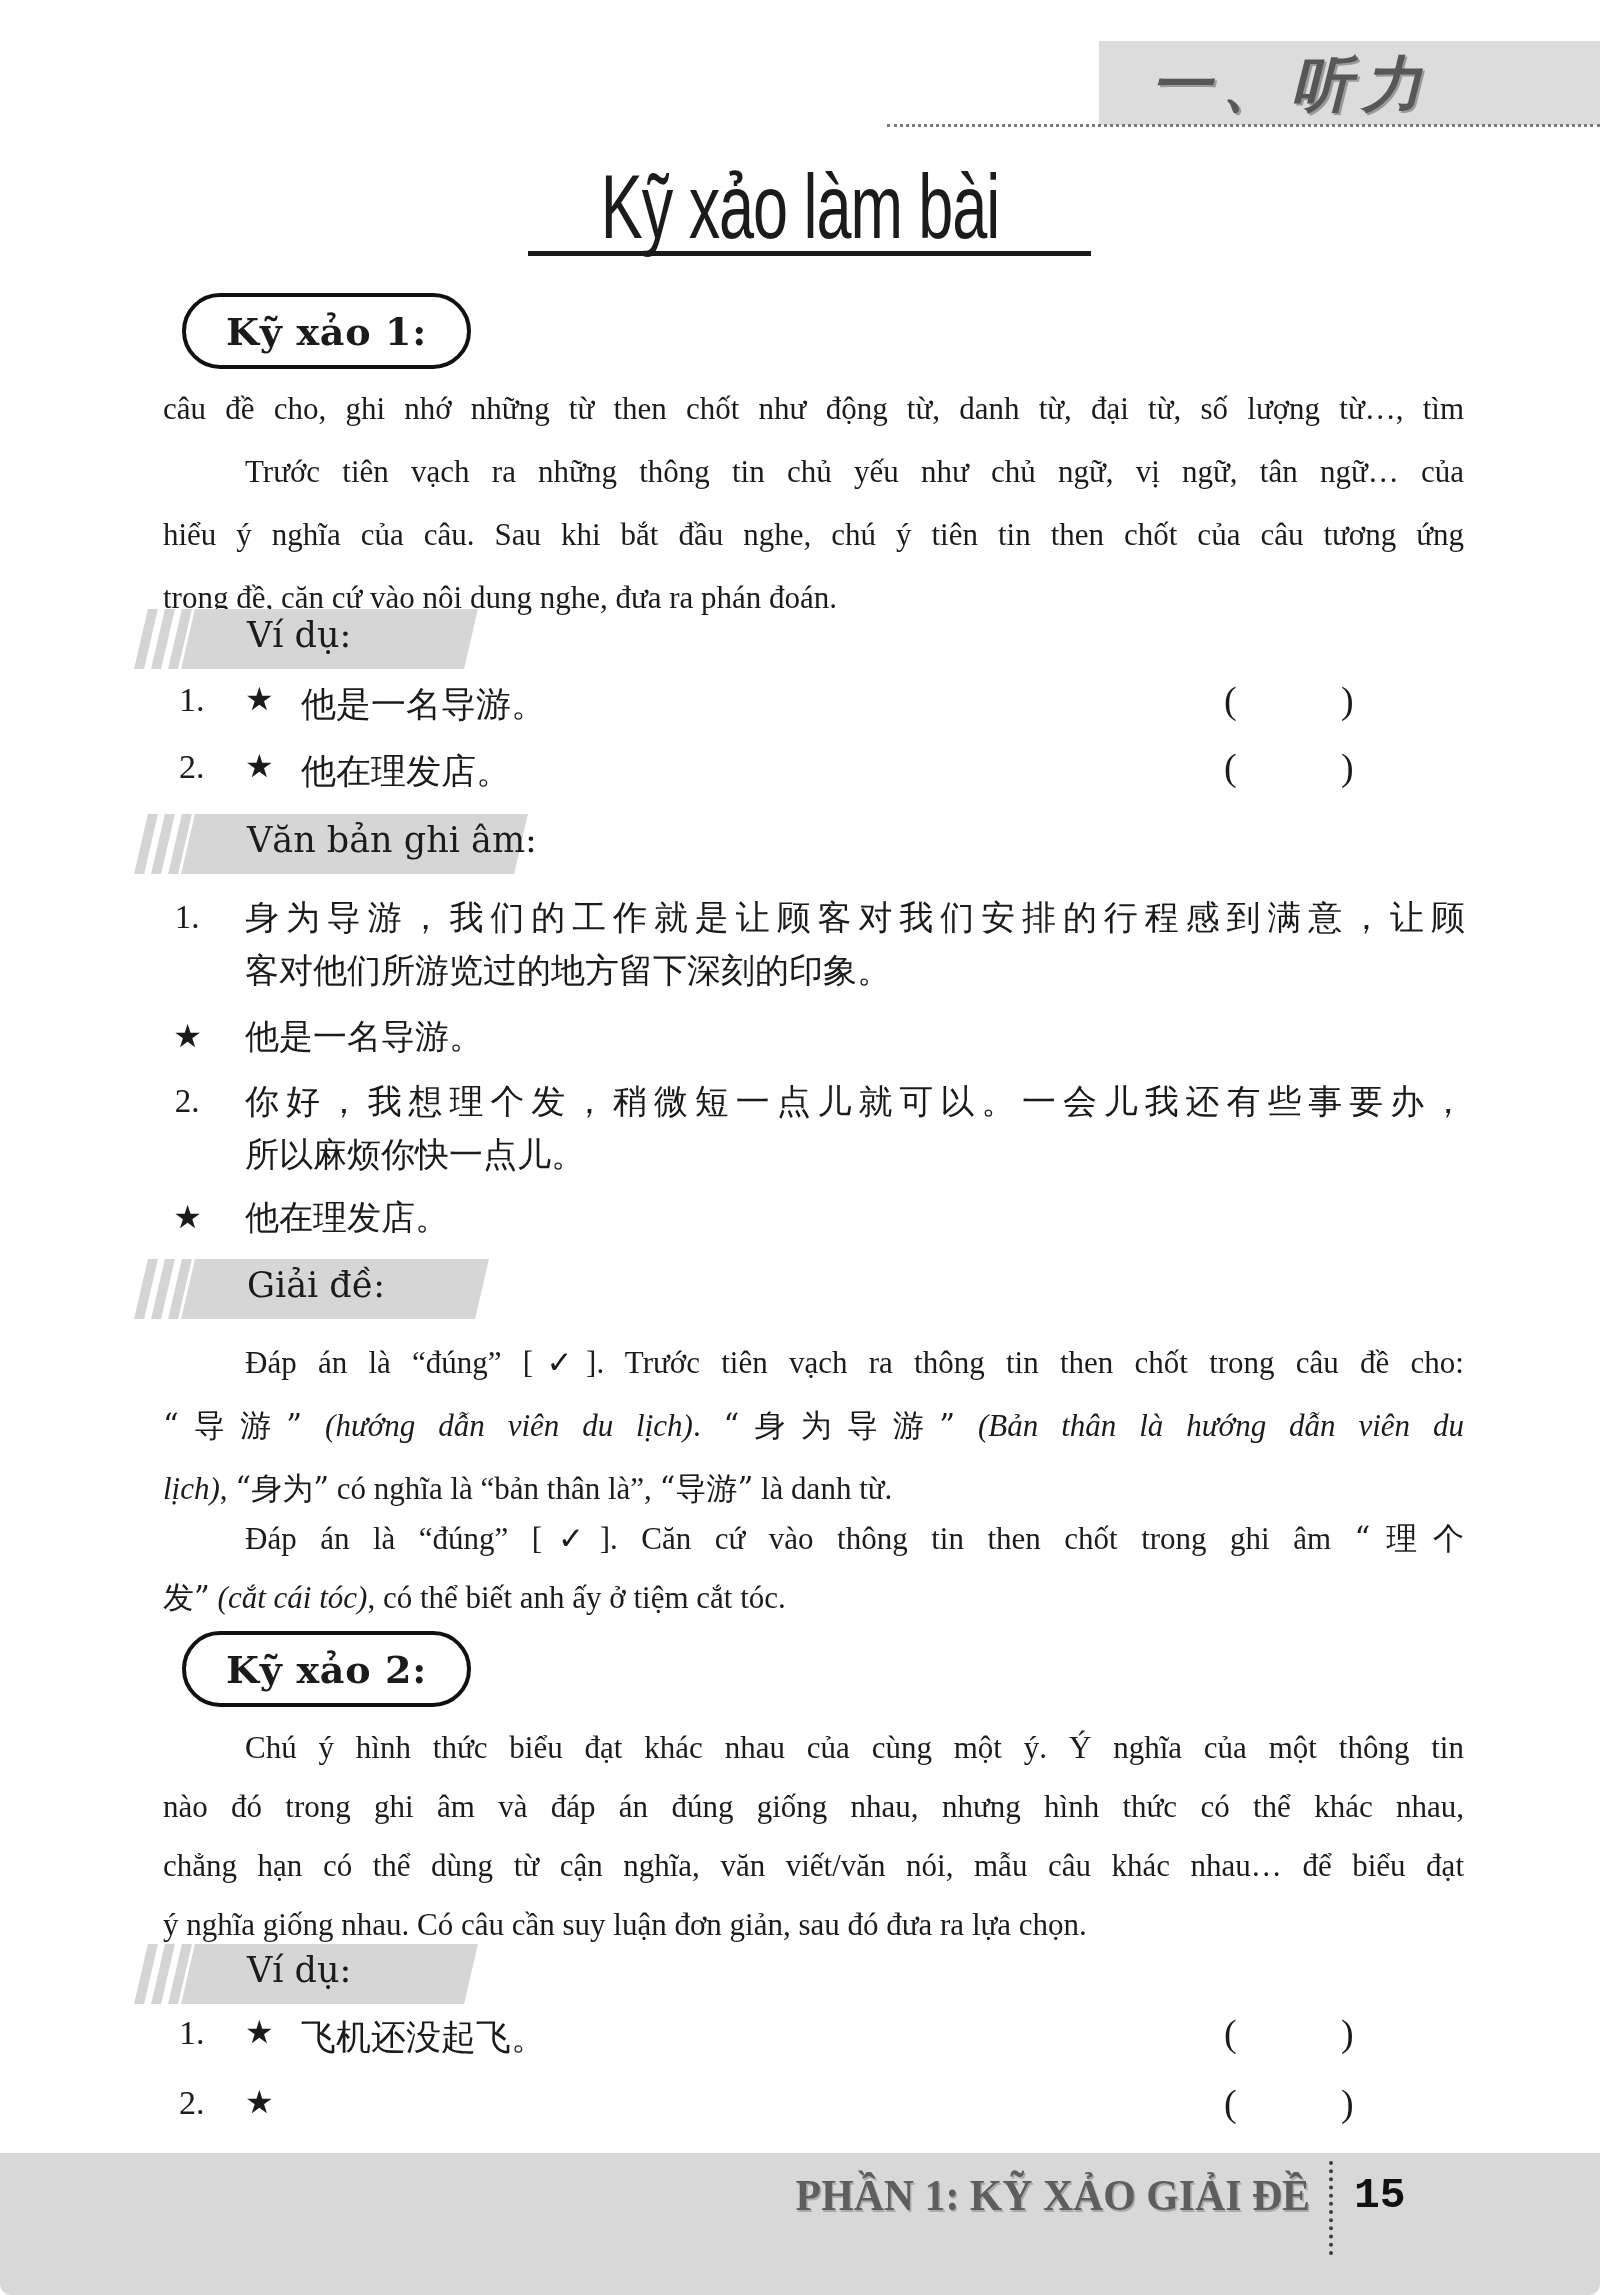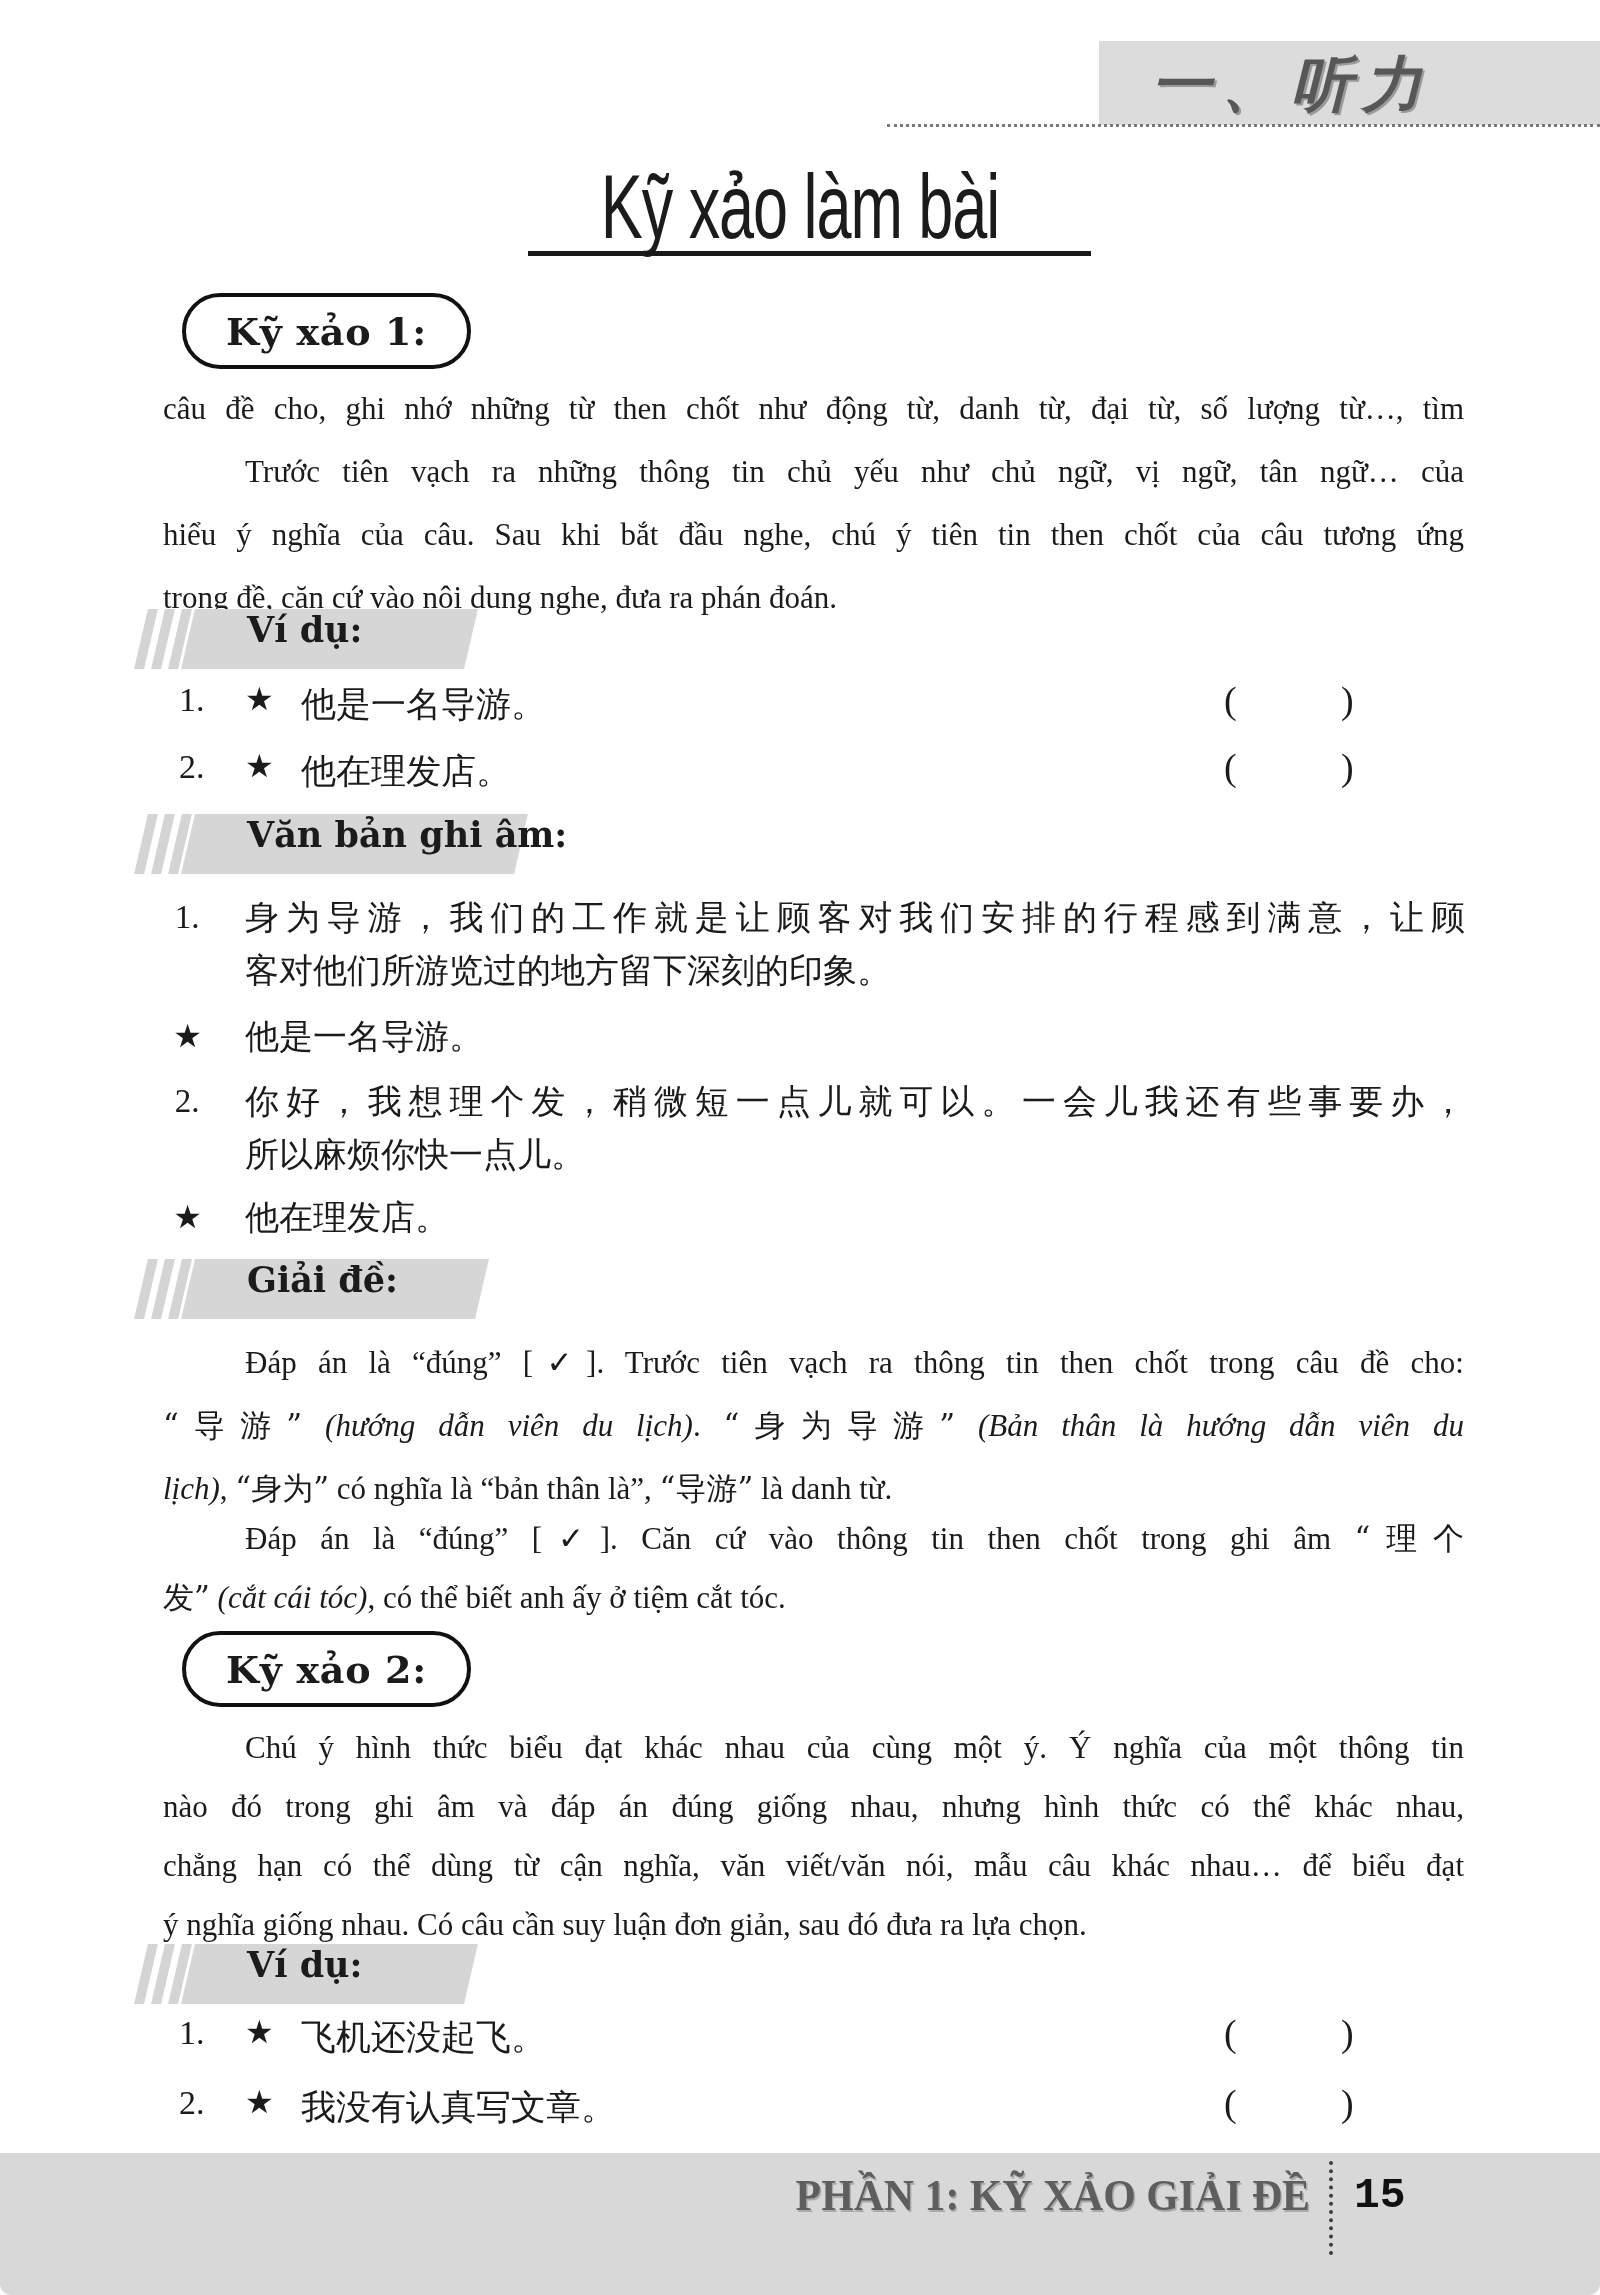--- a/index.html
+++ b/index.html
@@ -32,22 +32,22 @@
   .lh80 .ln{line-height:59px;}
   .cn{font-family:"DejaVu Serif",serif;}
   .it{font-style:italic;}
 
   
   .label-wrap{position:absolute;height:60px;}
   .label-stripes{position:absolute;left:-47px;top:0;height:60px;display:flex;gap:6.6px;
       transform:skewX(-13deg);}
   .label-stripes i{display:block;width:10.3px;height:60px;background:#d4d4d4;}
   .label-box{position:absolute;left:0;top:0;height:60px;background:#d6d6d6;transform:skewX(-13deg);}
-  .label-text{position:absolute;left:59px;top:0;font-family:"DejaVu Serif",serif;
-      font-size:35px;font-weight:bold;letter-spacing:0;white-space:nowrap;}
+  .label-text{position:absolute;left:59px;top:6px;font-family:"DejaVu Serif",serif;
+      font-size:35px;font-weight:normal;letter-spacing:0;white-space:nowrap;}
 
   
   .ex-row{position:absolute;left:163px;width:1301px;height:52px;font-size:35px;}
   .ex-row .num{position:absolute;left:16px;top:0;font-size:34px;}
   .ex-row .star{position:absolute;left:82px;top:-1.5px;font-size:32px;}
   .ex-row .zh{position:absolute;left:138px;top:0;}
   .ex-row .par-l{position:absolute;left:1061px;top:-2.9px;font-size:38px;}
   .ex-row .par-r{position:absolute;left:1178px;top:-2.9px;font-size:38px;}
 
   
@@ -196,21 +196,20 @@
   <div class="ex-row" style="top:2014px;">
     <span class="num">1.</span>
     <span class="star">★</span>
     <span class="zh cn">飞机还没起飞。</span>
     <span class="par-l">(</span>
     <span class="par-r">)</span>
   </div>
   <div class="ex-row" style="top:2084px;">
     <span class="num">2.</span>
     <span class="star">★</span>
-    <span class="zh cn">我没有认真写文章。</span>
     <span class="par-l">(</span>
     <span class="par-r">)</span>
   </div>
 
   <div class="footer-band"></div>
   <div class="footer-title">PHẦN 1: KỸ XẢO GIẢI ĐỀ</div>
   <div class="footer-vline"></div>
   <div class="footer-page">15</div>
 
 </div>

